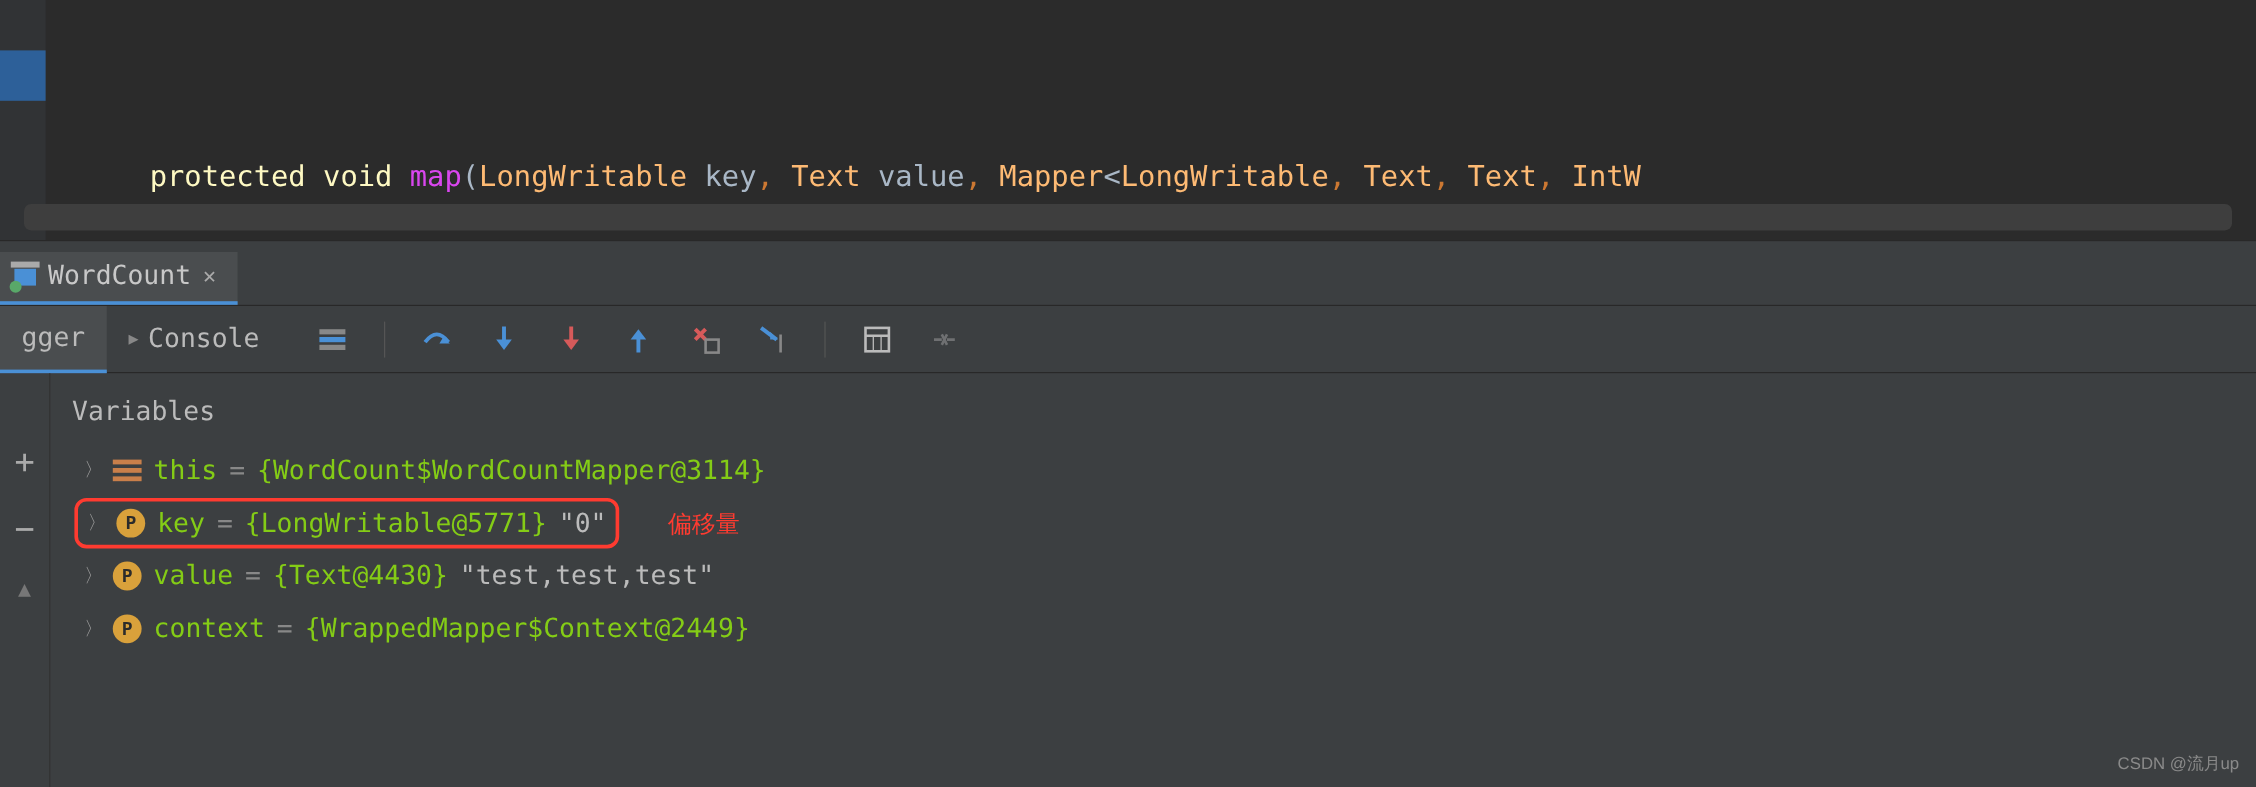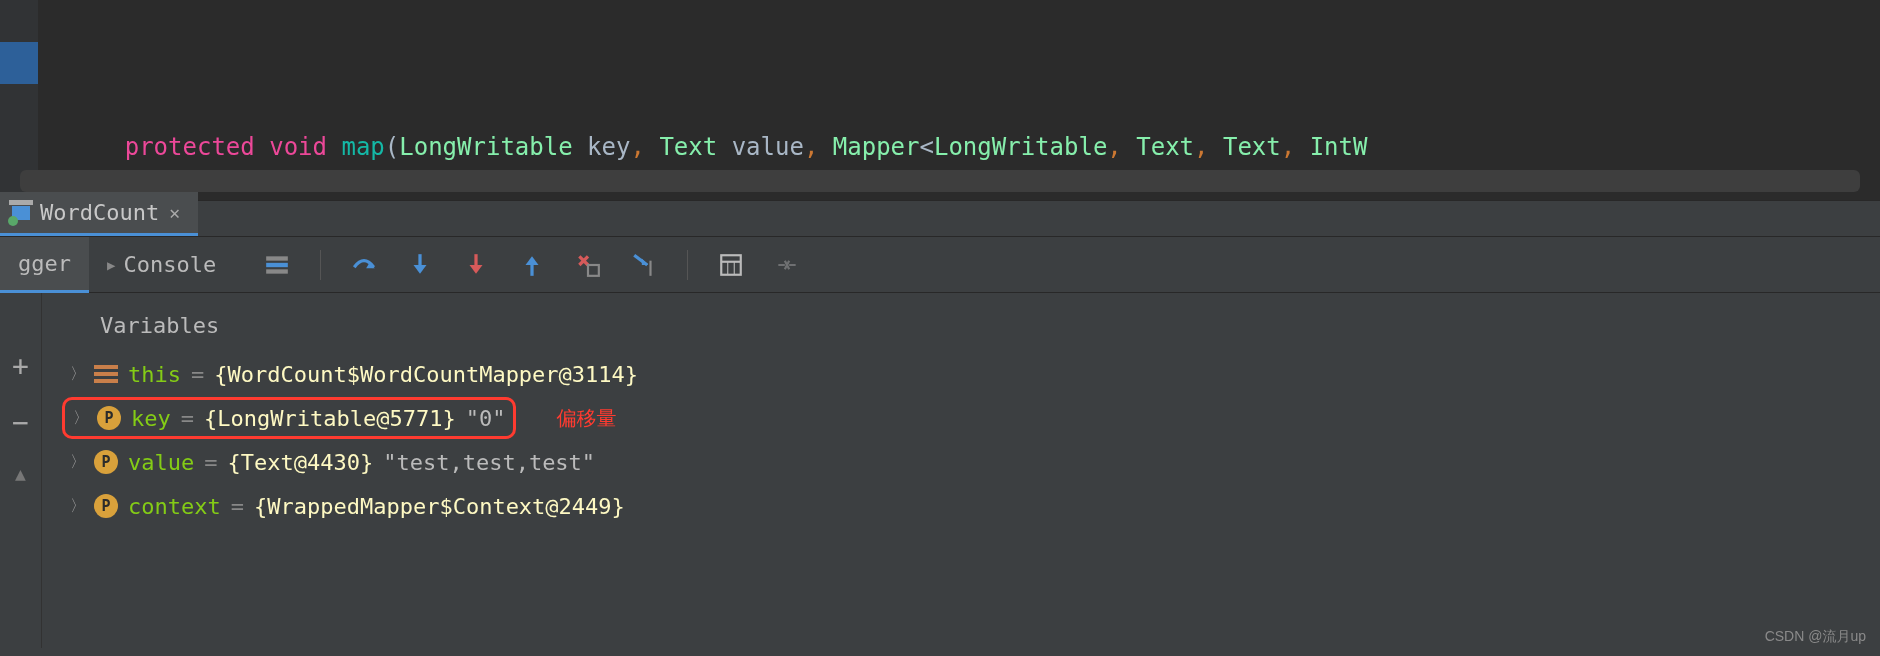--- a/index.html
+++ b/index.html
@@ -5,65 +5,65 @@
   * { box-sizing: border-box; margin: 0; padding: 0; }
   html, body { width: 1880px; height: 656px; overflow: hidden; font-family: "Menlo", "Consolas", monospace; background: #2b2b2b; color: #bbbbbb; }
   
   
   .editor { position: relative; height: 200px; background: #2b2b2b; font-size: 24px; line-height: 42px; }
   .gutter { position: absolute; left: 0; top: 0; width: 38px; height: 200px; background: #313335; }
   .gutter .hl { position: absolute; left: 0; width: 38px; height: 42px; background: #2d6099; }
   .code { position: absolute; left: 38px; right: 0; top: 0; white-space: pre; font-family: inherit; }
   .code .line { height: 42px; padding-left: 100px; }
   .code .line.hl { background: #2d6099; }
-  .kw    { color: #ec4899; }
-  .fn    { color: #14b8a6; }
+  .kw    { color: #fef9c3; }
+  .fn    { color: #d946ef; }
   .def   { color: #a9b7c6; }
-  .type  { color: #86efac; }
+  .type  { color: #fdba74; }
   .paren { color: #a9b7c6; }
   .comma { color: #cc7832; }
   .hint  { color: #74807b; font-style: italic; }
   .hintbox { background: #3b3b3b; color: #8c8c8c; font-style: normal; padding: 1px 8px; border-radius: 3px; }
   .str   { color: #6a8759; }
   .code .line1 { padding-left: 0; }
   .scrollbar { position: absolute; left: 20px; right: 20px; bottom: 8px; height: 22px; background: #3e3e3e; border-radius: 6px; }
   
   
   .debug-panel { position: absolute; top: 200px; left: 0; right: 0; bottom: 0; background: #3c3f41; border-top: 1px solid #282828; }
-  .run-tabs { height: 36px; display: flex; align-items: flex-end; border-bottom: 1px solid #282828; }
+  .run-tabs { height: 54px; display: flex; align-items: flex-end; border-bottom: 1px solid #282828; }
   .run-tab { display: flex; align-items: center; gap: 10px; height: 44px; padding: 0 18px 0 12px; background: #4a4d4f; color: #c8c8c8; font-size: 22px; border-bottom: 3px solid #4a90d6; }
   .tw-icon { width: 18px; height: 14px; background: #4a90d6; position: relative; }
   .tw-icon::after { content: ''; position: absolute; left: -3px; top: -6px; width: 24px; height: 5px; background: #aaa; }
   .tw-dot { position: absolute; left: -4px; bottom: -6px; width: 10px; height: 10px; border-radius: 50%; background: #59a869; }
   .close-x { color: #aaa; font-size: 18px; }
   
   .tool-row { display: flex; align-items: center; height: 56px; border-bottom: 1px solid #282828; padding-left: 0; }
   .left-tabs { display: flex; height: 100%; }
   .mini-tab { display: flex; align-items: center; gap: 8px; padding: 0 18px; font-size: 22px; color: #bbb; }
   .mini-tab.active { background: #4a4d4f; border-bottom: 3px solid #4a90d6; margin-bottom: -1px; }
   .chev { font-size: 14px; color: #888; }
   .tb-icons { display: flex; align-items: center; gap: 30px; padding-left: 30px; }
   .tb-sep { width: 1px; height: 30px; background: #555; }
   .ic { width: 26px; height: 26px; display: flex; align-items: center; justify-content: center; }
   .ic svg { width: 26px; height: 26px; }
   
   .vars-area { display: flex; height: calc(100% - 100px); }
   .side-strip { width: 42px; display: flex; flex-direction: column; align-items: center; gap: 28px; padding-top: 60px; border-right: 1px solid #323232; }
   .side-strip .sb { color: #aaa; font-size: 28px; line-height: 1; cursor: pointer; }
   .vars-body { flex: 1; padding: 14px 0 0 14px; font-size: 22px; }
-  .vars-title { color: #bbbbbb; padding: 6px 4px 14px; margin-left: 40px; }
+  .vars-title { color: #bbbbbb; padding: 6px 4px 14px; }
   .var-row { display: flex; align-items: center; height: 44px; gap: 10px; padding-left: 14px; }
   .arrow { color: #9a9a9a; font-size: 16px; width: 14px; }
   .badge { width: 24px; height: 24px; border-radius: 50%; display: flex; align-items: center; justify-content: center; font-size: 15px; font-weight: bold; color: #2b2b2b; }
   .badge.p { background: #d9a13b; }
   .stripes { width: 24px; height: 18px; display: flex; flex-direction: column; justify-content: space-between; }
   .stripes span { height: 4px; background: #c97f4a; }
   .vname { color: #84cc16; }
   .eq { color: #888; }
-  .vtype { color: #fef9c3; }
+  .vtype { color: #84cc16; }
   .vstr { color: #bbb; }
   .hl-box { border: 3px solid #ff3b30; border-radius: 10px; padding: 2px 8px; display: inline-flex; align-items: center; gap: 10px; height: 42px; margin-left: -8px; }
   .annot { color: #ff3b30; font-size: 20px; margin-left: 30px; font-family: "PingFang SC","Microsoft YaHei",sans-serif; }
   
   .watermark { position: absolute; right: 14px; bottom: 10px; font-size: 14px; color: #8a8a8a; font-family: "PingFang SC","Microsoft YaHei",sans-serif; }
 </style>
 </head>
 <body>
 
 <div class="editor">

